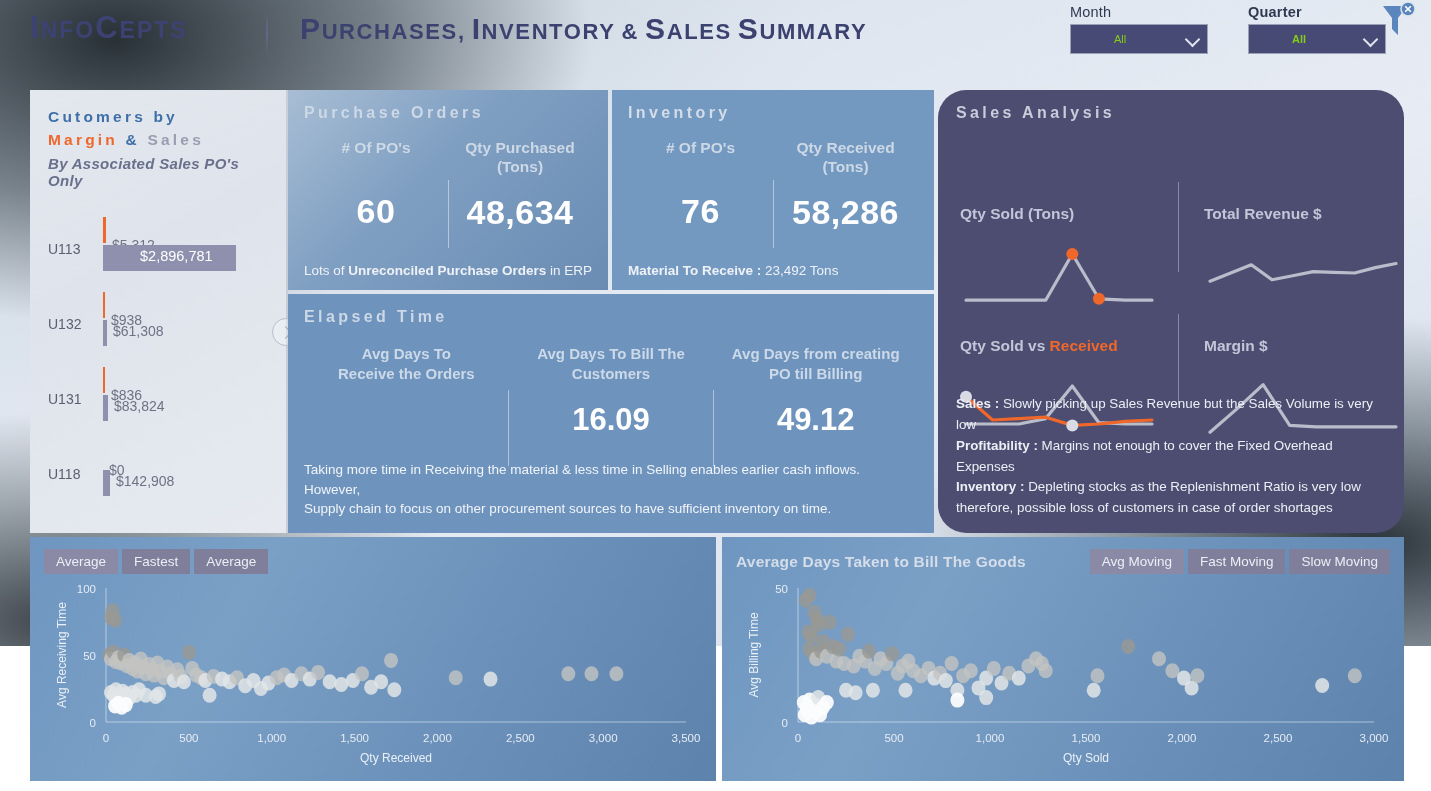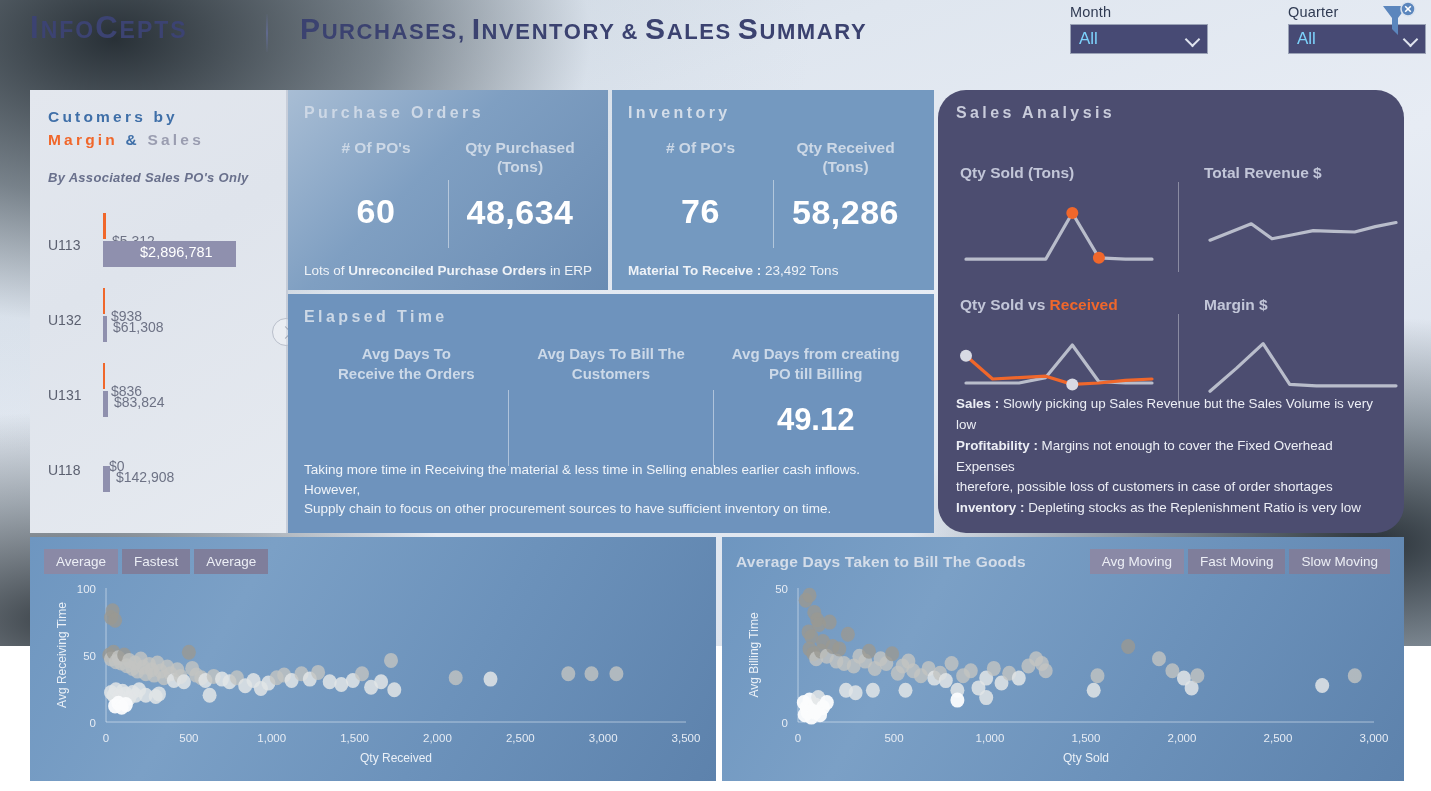--- a/index.html
+++ b/index.html
@@ -58,21 +58,21 @@
     font-size: 14.5px; color: #2f3a52; margin-bottom: 4px; letter-spacing: .2px;
   }
   .slicer-box {
     width: 138px; height: 30px;
     background: #474a74;
     border: 1px solid #9aa2b6;
     display: flex; align-items: center;
     padding: 0 8px;
     position: relative;
   }
-  .slicer-value { color: #7dd3fc; font-size: 17px; }
+  .slicer-value { color: #84cc16; font-size: 11px; margin-left: 35px; }
   .chev {
     position: absolute; right: 9px; top: 9px;
     width: 11px; height: 11px;
     border-right: 2px solid #dfe3ee;
     border-bottom: 2px solid #dfe3ee;
     transform: rotate(45deg);
   }
 
   #filter-icon { position: absolute; right: 10px; top: 2px; }
 
@@ -90,21 +90,21 @@
     background: linear-gradient(150deg, #e3e7ee 0%, #dfe4ec 40%, #e6eaf0 100%);
     border-right: 2px solid rgba(150,160,180,0.35);
     padding: 18px 16px 0 18px;
   }
   #customers .t1 { color: #3f6fa8; font-size: 15.5px; font-weight: bold; letter-spacing: 3.2px; }
   #customers .t2 { margin-top: 5px; font-size: 15.5px; font-weight: bold; letter-spacing: 3.2px; }
   #customers .t2 .orange { color: #f0672b; }
   #customers .t2 .amp { color: #3f6fa8; }
   #customers .t2 .gray { color: #9a9db0; }
   #customers .sub {
-    margin-top: 21px; font-size: 13px; font-style: italic; font-weight: bold;
+    margin-top: 6px; font-size: 15px; font-style: italic; font-weight: bold;
     color: #69708c; letter-spacing: .3px;
   }
 
   .cust-rows { margin-top: 26px; position: relative; }
   .cust-row { position: relative; height: 75px; }
   .cust-name {
     position: absolute; left: 0; top: 26px;
     font-size: 14px; color: #5b6070;
   }
   .bar-margin {
@@ -206,21 +206,21 @@
   
   #sales {
     left: 938px; top: 90px; width: 466px; height: 443px;
     background: #4c4d70;
     padding: 14px 16px 0 18px;
     border-radius: 28px;
   }
   #sales .card-title { color: #c9ccdb; }
 
   .spark-grid { position: relative; margin-top: 14px; }
-  .spark-cell { position: absolute; width: 205px; }
+  .spark-cell { position: absolute; width: 205px; margin-top: 41px; }
   .spark-label {
     font-size: 15.5px; font-weight: bold; color: #c2c6d8;
   }
   .spark-label .orange { color: #f0672b; }
   .spark-chart { margin-top: 10px; }
   .spark-vdiv {
     position: absolute; left: 222px; width: 1px; background: rgba(255,255,255,0.35);
   }
 
   .insights {
@@ -281,21 +281,21 @@
     </div>
 
     <div class="slicer" style="left:1070px;">
       <div class="slicer-label">Month</div>
       <div class="slicer-box">
         <span class="slicer-value">All</span>
         <span class="chev"></span>
       </div>
     </div>
 
-    <div class="slicer" style="left:1288px;">
+    <div class="slicer" style="left:1248px;font-weight:bold;">
       <div class="slicer-label">Quarter</div>
       <div class="slicer-box">
         <span class="slicer-value">All</span>
         <span class="chev"></span>
       </div>
     </div>
 
     <svg id="filter-icon" width="44" height="38" viewBox="0 0 44 38">
       <path d="M6 4 L30 4 L21 16 L21 33 L15 27 L15 16 Z" fill="#5b86bd"></path>
       <circle cx="31" cy="7" r="7" fill="#5b86bd" stroke="#dbe3ee" stroke-width="1.5"></circle>
@@ -395,20 +395,21 @@
         <div class="elapsed-label">
           <span>Avg Days  To</span><br>
           <span>Receive the Orders</span>
         </div>
       </div>
       <div class="elapsed-col">
         <div class="elapsed-label">
           <span>Avg Days To Bill The</span><br>
           <span>Customers</span>
         </div>
+        <div class="elapsed-value">16.09</div>
       </div>
       <div class="elapsed-col">
         <div class="elapsed-label">
           <span>Avg Days from creating</span><br>
           <span>PO till Billing</span>
         </div>
         <div class="elapsed-value">49.12</div>
       </div>
       <div class="elapsed-divider" id="ed1"></div>
       <div class="elapsed-divider" id="ed2"></div>
@@ -456,22 +457,22 @@
             </svg></div>
       </div>
 
       <div class="spark-vdiv" style="top:46px; height:90px;"></div>
       <div class="spark-vdiv" style="top:178px; height:90px;"></div>
     </div>
 
     <div class="insights" id="insights">
         <div><b>Sales :</b><span> Slowly picking up Sales Revenue but the Sales Volume is very low</span></div>
         <div><b>Profitability :</b><span> Margins not enough to cover the Fixed Overhead Expenses</span></div>
+        <div><b>Inventory :</b><span>  Depleting stocks as the Replenishment Ratio is very low</span></div>
         <div><span>therefore, possible loss of customers in case of order shortages</span></div>
-        <div><b>Inventory :</b><span>  Depleting stocks as the Replenishment Ratio is very low</span></div>
       </div>
   </div>
 
   <div class="card scatter-card" id="scatter-left">
     <div class="scatter-head">
       <div class="btn-group">
         <button class="seg-btn active">Average</button>
         <button class="seg-btn">Fastest</button>
         <button class="seg-btn">Average</button>
       </div>

